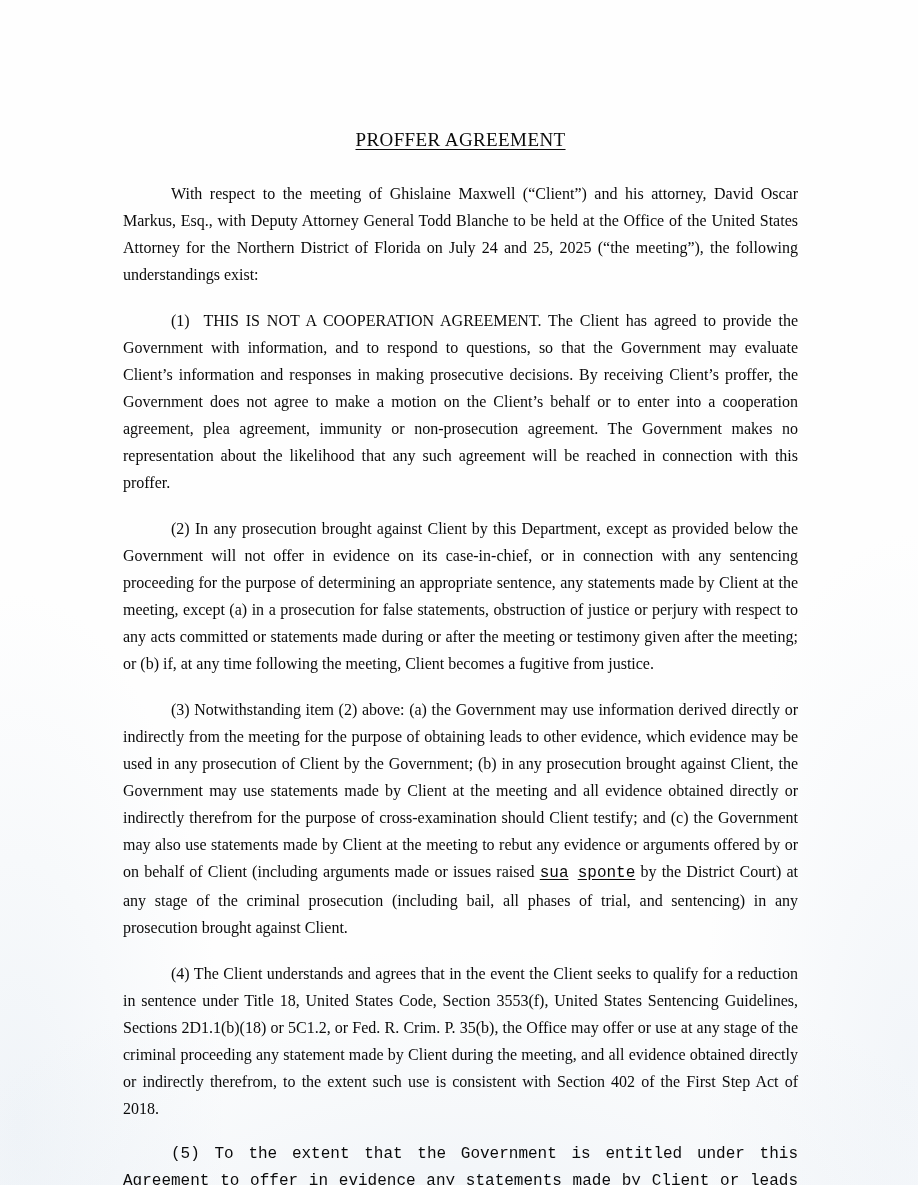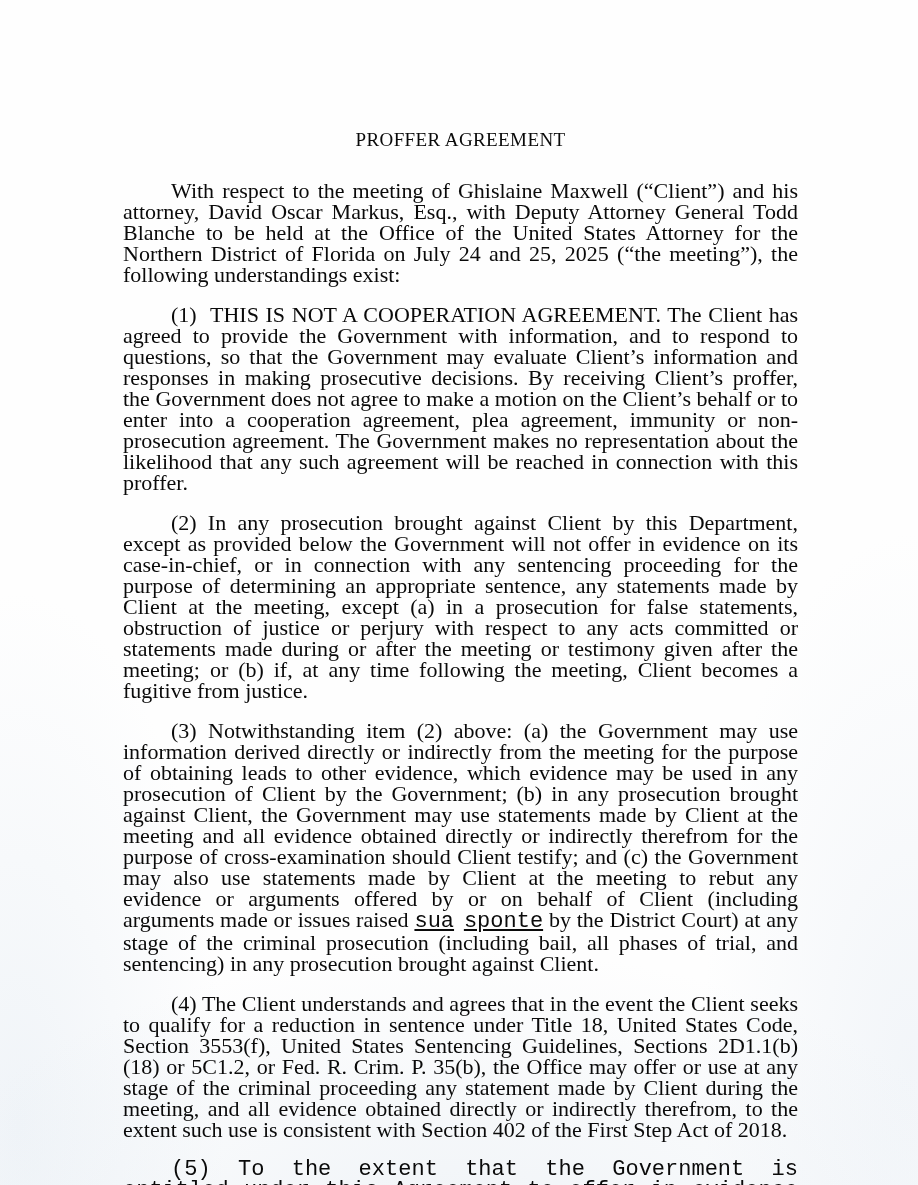--- a/index.html
+++ b/index.html
@@ -44,27 +44,28 @@
 
   .doc-title {
     text-align: center;
     font-size: 19px;
     line-height: 24px;
     letter-spacing: 0.4px;
     margin: 0 0 28px 0;
     font-weight: normal;
   }
   .doc-title span {
+    text-decoration: underline;
     text-underline-offset: 3px;
   }
 
   p.para {
     margin: 0 0 19px 0;
-    font-size: 22px;
-    line-height: 21px;
+    font-size: 16px;
+    line-height: 27px;
     text-align: justify;
     text-justify: inter-word;
     text-indent: 48px;
     hyphens: none;
   }
   p.para:last-child { margin-bottom: 4px; font-family: Liberation Mono, monospace; }
 
   .b { font-weight: normal; }
   .u { text-decoration: underline; text-underline-offset: 2px; font-family: Liberation Mono, monospace; }
 

